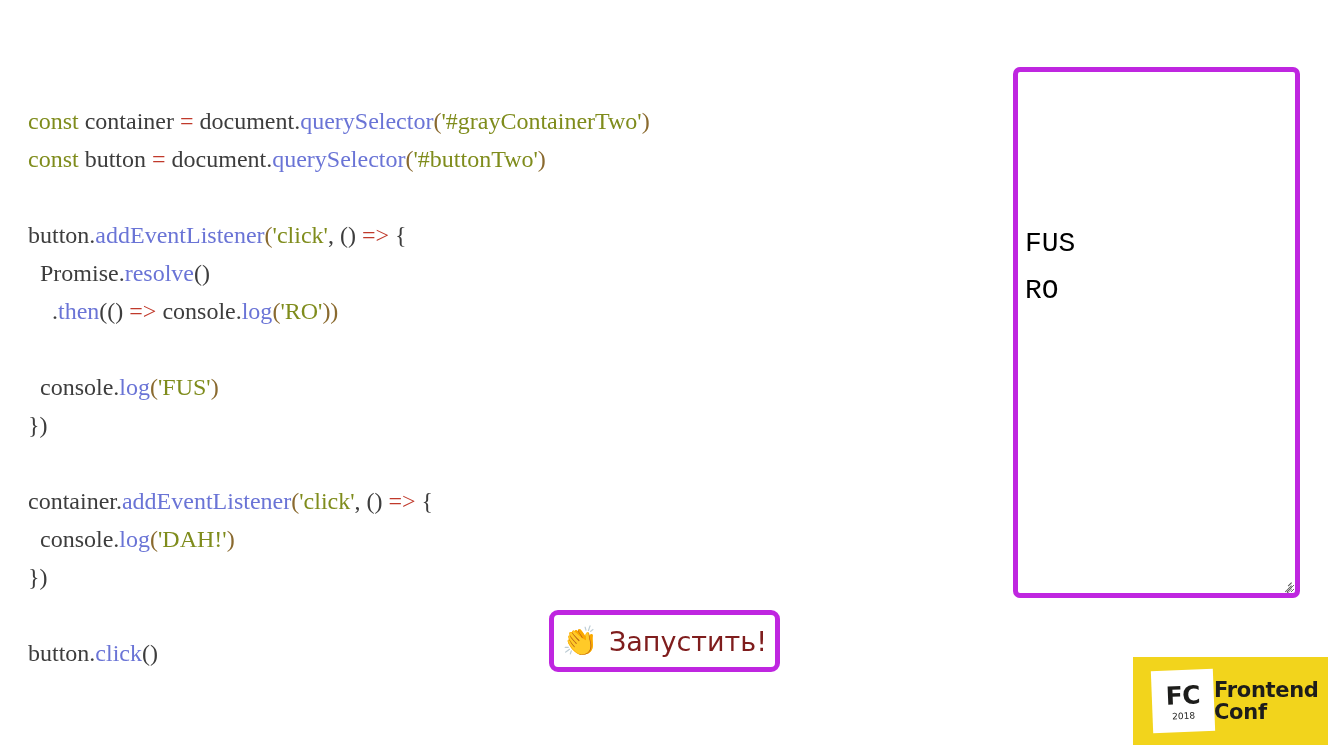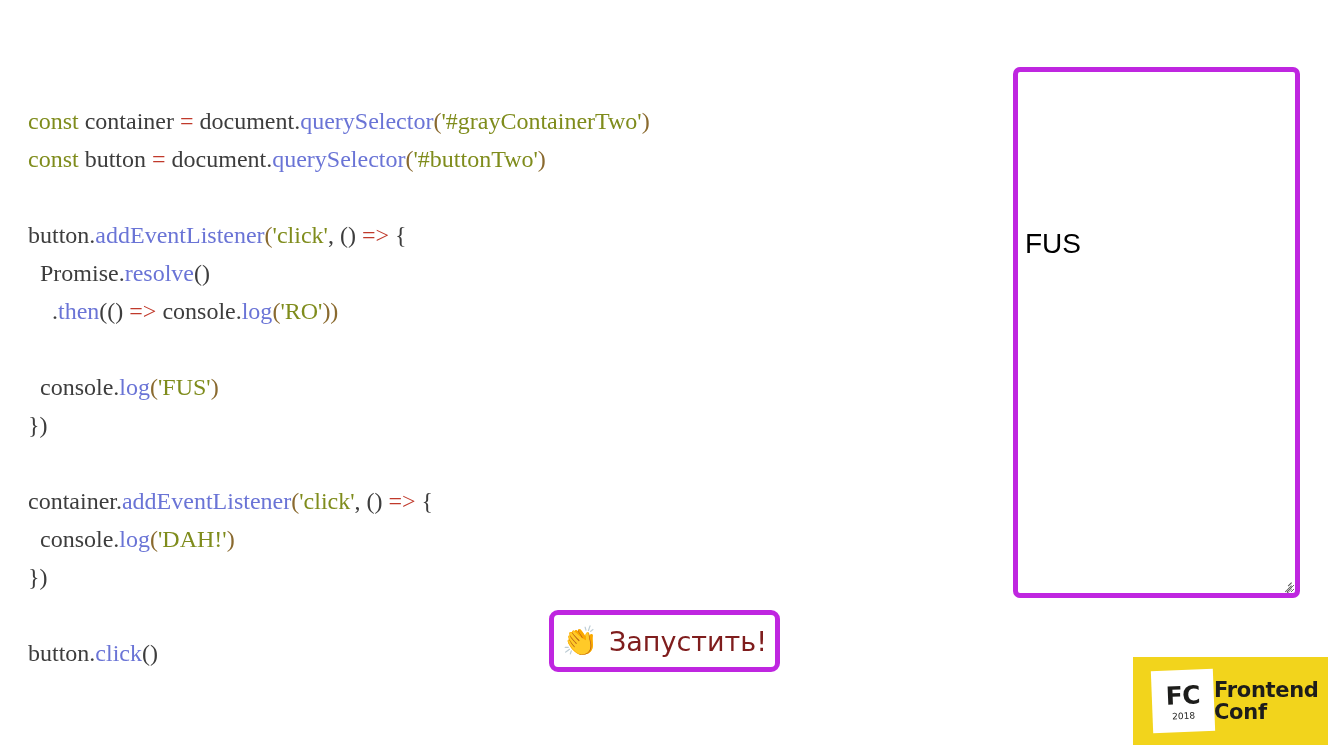--- a/index.html
+++ b/index.html
@@ -79,21 +79,21 @@
     position: absolute;
     left: 1013px;
     top: 67px;
     width: 287px;
     height: 531px;
     box-sizing: border-box;
     background: #ffffff;
     border: 5px solid #bf26e0;
     border-radius: 7px;
     padding: 54px 16px 0 7px;
-    font-family: Liberation Sans, sans-serif;
+    font-family: Liberation Mono, monospace;
     font-size: 28px;
     line-height: 47px;
     color: #000000;
     overflow: hidden;
     resize: both;
     white-space: pre;
   }
   #output-box .out-line { white-space: pre; }
   #resize-handle {
     position: absolute;
@@ -167,21 +167,21 @@
 <body>
 
 <div id="code-block"><div class="code-line"><span class="tk-keyword">const </span><span class="tk-plain">container </span><span class="tk-operator">= </span><span class="tk-plain">document.</span><span class="tk-method">querySelector</span><span class="tk-punct">(</span><span class="tk-string">'#grayContainerTwo'</span><span class="tk-punct">)</span></div><div class="code-line"><span class="tk-keyword">const </span><span class="tk-plain">button </span><span class="tk-operator">= </span><span class="tk-plain">document.</span><span class="tk-method">querySelector</span><span class="tk-punct">(</span><span class="tk-string">'#buttonTwo'</span><span class="tk-punct">)</span></div><div class="code-line">&nbsp;</div><div class="code-line"><span class="tk-plain">button.</span><span class="tk-method">addEventListener</span><span class="tk-punct">(</span><span class="tk-string">'click'</span><span class="tk-plain">, () </span><span class="tk-operator">=&gt; </span><span class="tk-brace">{</span></div><div class="code-line"><span class="tk-plain">  Promise.</span><span class="tk-method">resolve</span><span class="tk-plain">()</span></div><div class="code-line"><span class="tk-plain">    .</span><span class="tk-method">then</span><span class="tk-plain">(() </span><span class="tk-operator">=&gt; </span><span class="tk-plain">console.</span><span class="tk-method">log</span><span class="tk-punct">(</span><span class="tk-string">'RO'</span><span class="tk-punct">))</span></div><div class="code-line">&nbsp;</div><div class="code-line"><span class="tk-plain">  console.</span><span class="tk-method">log</span><span class="tk-punct">(</span><span class="tk-string">'FUS'</span><span class="tk-punct">)</span></div><div class="code-line"><span class="tk-brace">})</span></div><div class="code-line">&nbsp;</div><div class="code-line"><span class="tk-plain">container.</span><span class="tk-method">addEventListener</span><span class="tk-punct">(</span><span class="tk-string">'click'</span><span class="tk-plain">, () </span><span class="tk-operator">=&gt; </span><span class="tk-brace">{</span></div><div class="code-line"><span class="tk-plain">  console.</span><span class="tk-method">log</span><span class="tk-punct">(</span><span class="tk-string">'DAH!'</span><span class="tk-punct">)</span></div><div class="code-line"><span class="tk-brace">})</span></div><div class="code-line">&nbsp;</div><div class="code-line"><span class="tk-plain">button.</span><span class="tk-method">click</span><span class="tk-plain">()</span></div></div>
 
 <div id="run-button">
   <span class="btn-emoji">👏</span>
   <span class="btn-label">Запустить!</span>
 </div>
 
 <div id="output-box">
-  <div id="output-lines"><div class="out-line">FUS</div></div>
+  <div id="output-lines"><div class="out-line">FUS</div><div class="out-line">RO</div></div>
   <div id="resize-handle">
     <i></i><i></i><i></i>
   </div>
 </div>
 
 <div id="conf-logo">
   <div class="fc-mark">
     <span class="fc-text">FC</span>
     <span class="fc-year">2018</span>
   </div>

